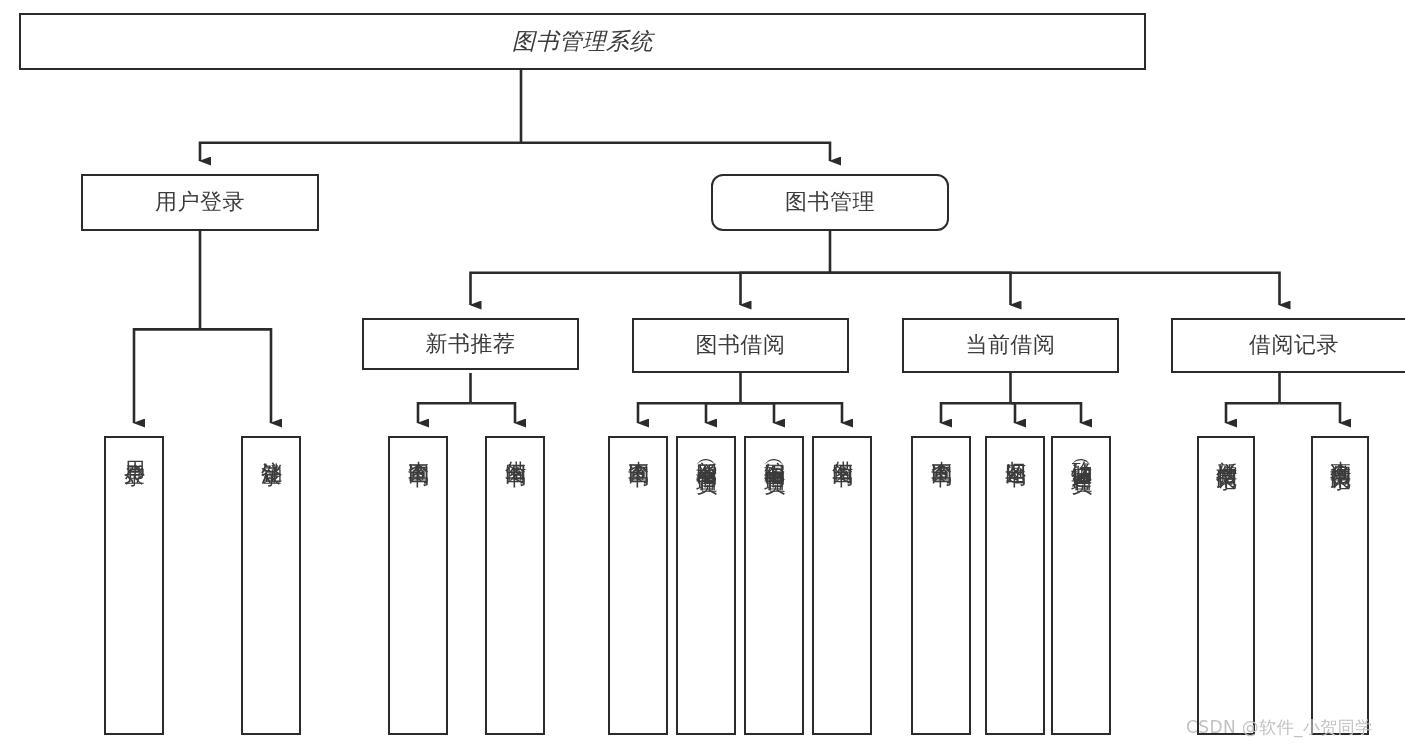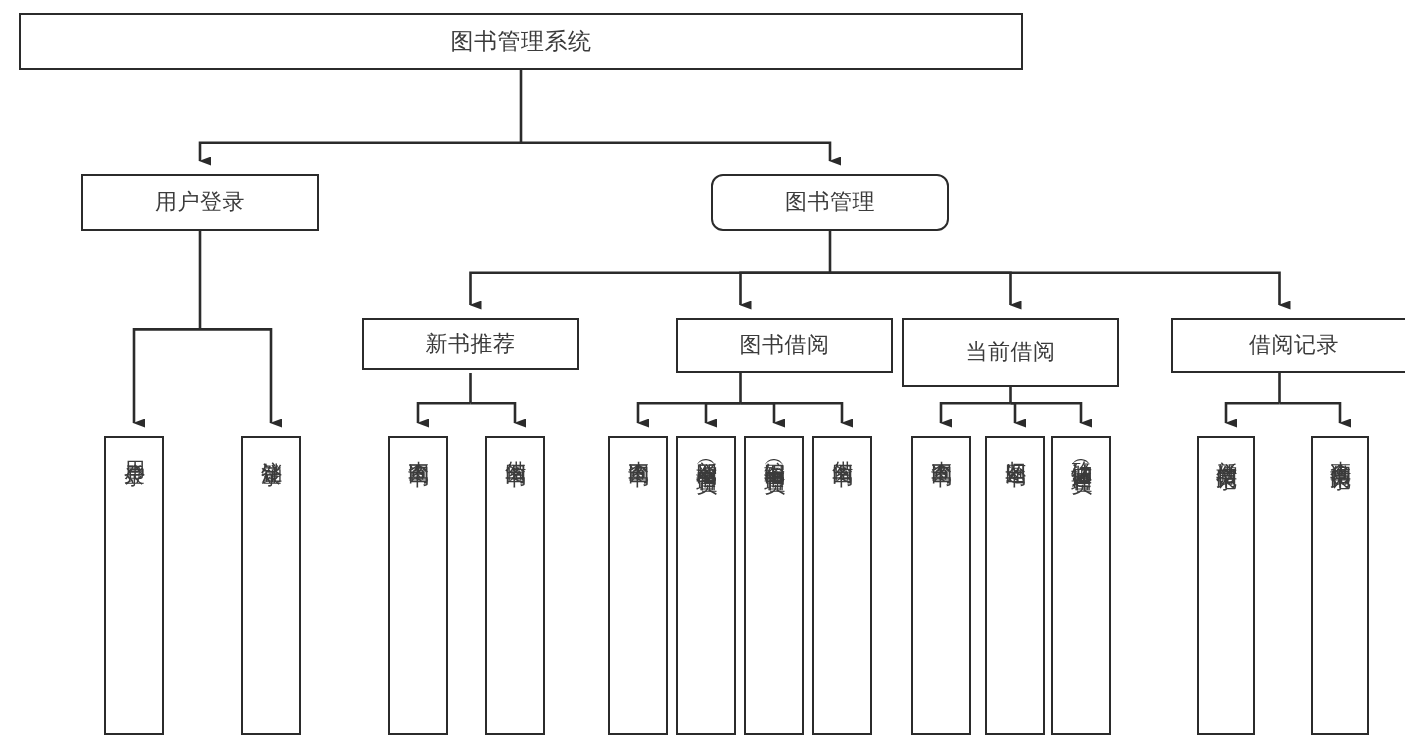--- a/index.html
+++ b/index.html
@@ -111,36 +111,36 @@
         <path d="M1010.5,403.24 L941,403.24 L941,423" marker-end="url(#arrowhead)"></path>
         <path d="M1010.5,403.24 L1015,403.24 L1015,423" marker-end="url(#arrowhead)"></path>
         <path d="M1010.5,403.24 L1081,403.24 L1081,423" marker-end="url(#arrowhead)"></path>
         <path d="M1279.5,373 L1279.5,403.24"></path>
         <path d="M1279.5,403.24 L1226,403.24 L1226,423" marker-end="url(#arrowhead)"></path>
         <path d="M1279.5,403.24 L1340,403.24 L1340,423" marker-end="url(#arrowhead)"></path>
       </g>
   </svg>
 
   <div id="nodes">
-      <div class="node horizontal root" style="left: 19px; top: 13px; width: 1004px; height: 57px;">
+      <div class="node horizontal root" style="left: 19px; top: 13px; width: 1127px; height: 57px; font-style: italic;">
         <span class="label">图书管理系统</span>
       </div>
       <div class="node horizontal" style="left: 81px; top: 174px; width: 238px; height: 57px;">
         <span class="label">用户登录</span>
       </div>
       <div class="node horizontal" style="left: 711px; top: 174px; width: 238px; height: 57px; border-radius: 12px;">
         <span class="label">图书管理</span>
       </div>
       <div class="node horizontal" style="left: 362px; top: 318px; width: 217px; height: 52px;">
         <span class="label">新书推荐</span>
       </div>
-      <div class="node horizontal" style="left: 632px; top: 318px; width: 217px; height: 55px; margin-left: 44px;">
+      <div class="node horizontal" style="left: 632px; top: 318px; width: 217px; height: 55px;">
         <span class="label">图书借阅</span>
       </div>
-      <div class="node horizontal" style="left: 902px; top: 318px; width: 217px; height: 69px;">
+      <div class="node horizontal" style="left: 902px; top: 318px; width: 217px; height: 55px;">
         <span class="label">当前借阅</span>
       </div>
       <div class="node horizontal" style="left: 1171px; top: 318px; width: 246px; height: 55px;">
         <span class="label">借阅记录</span>
       </div>
       <div class="node vertical" style="left: 104px; top: 436px; width: 60px; height: 299px;">
         <span class="label">用户登录</span>
       </div>
       <div class="node vertical" style="left: 241px; top: 436px; width: 60px; height: 299px;">
         <span class="label">注销登录</span>
@@ -173,13 +173,14 @@
         <span class="label">确认归还（管理员）</span>
       </div>
       <div class="node vertical" style="left: 1197px; top: 436px; width: 58px; height: 299px;">
         <span class="label">新增借阅记录</span>
       </div>
       <div class="node vertical" style="left: 1311px; top: 436px; width: 58px; height: 299px;">
         <span class="label">查询借阅记录</span>
       </div>
     </div>
 
+  <div class="watermark">CSDN @软件_小贺同学</div>
 </div>
 
 </body></html>

